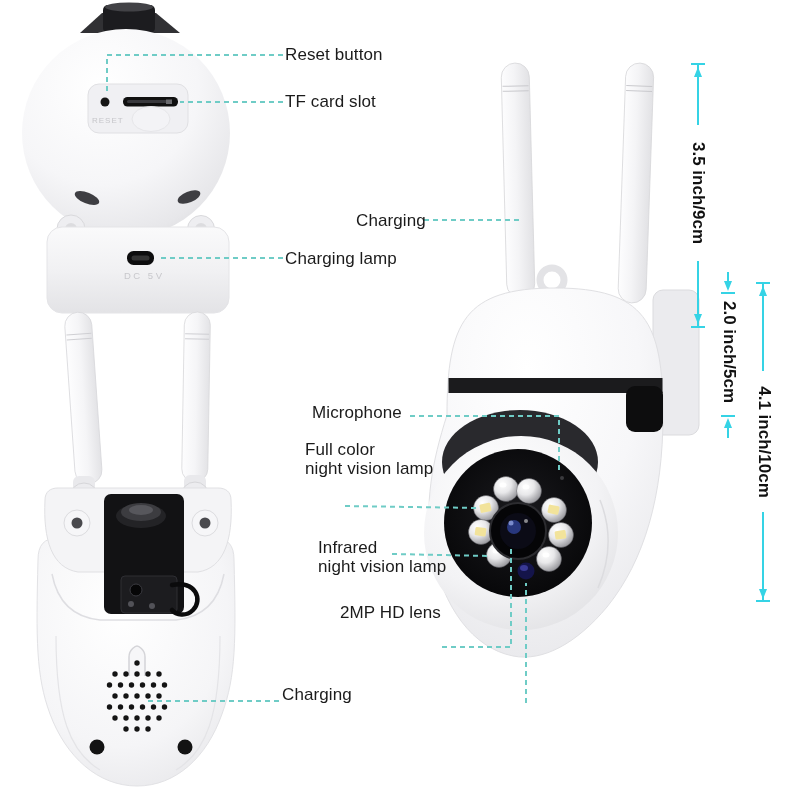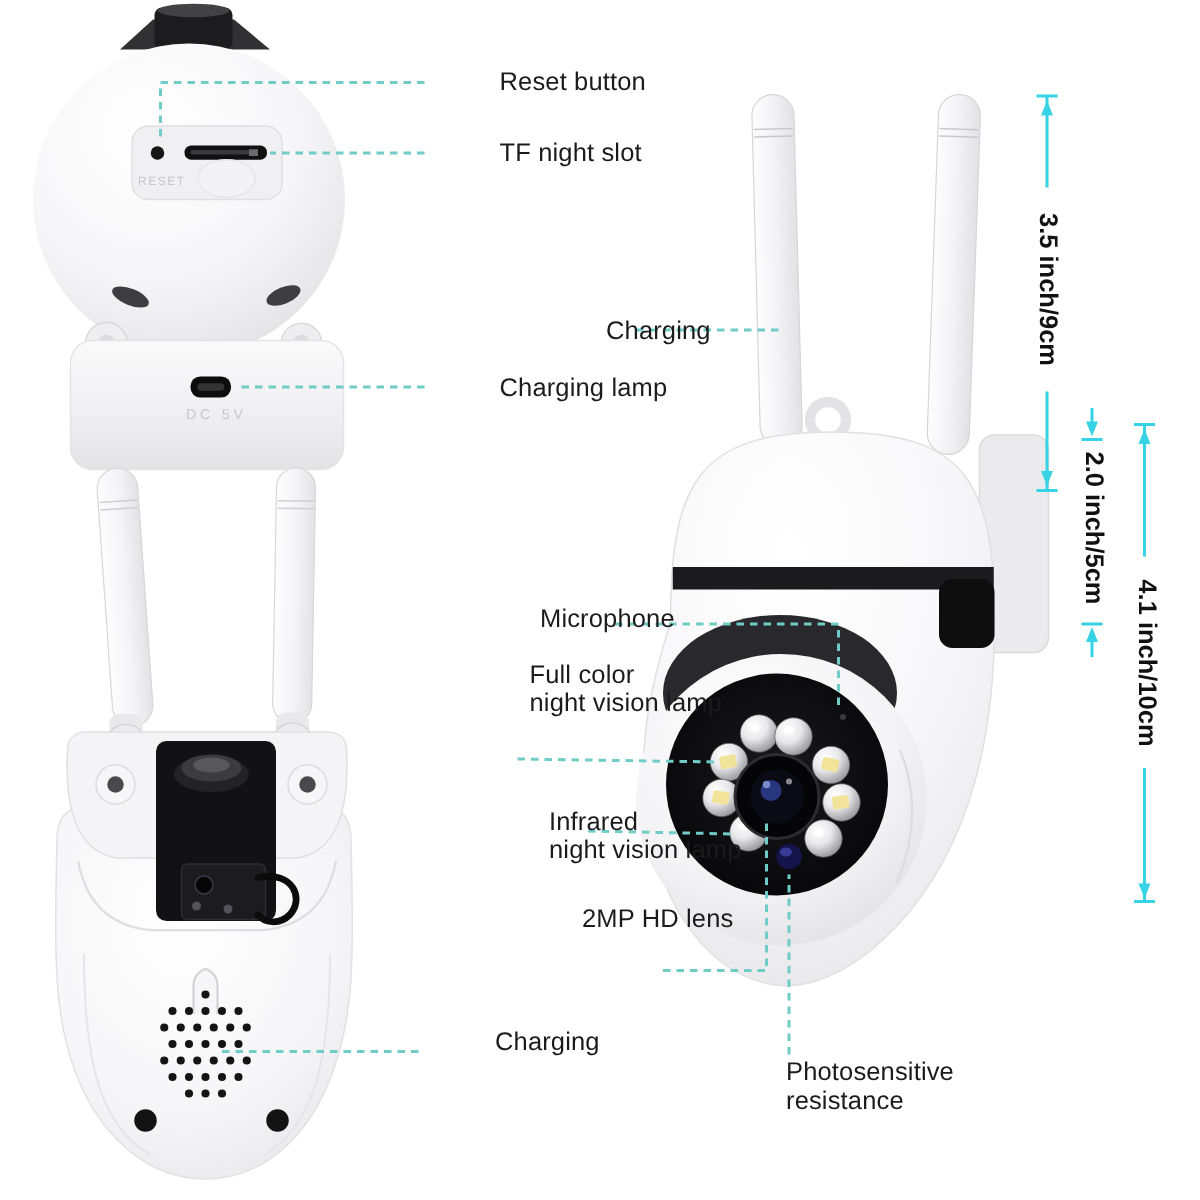--- a/index.html
+++ b/index.html
@@ -7,21 +7,21 @@
     --dimension-line:#35d3e5;
     --label-text:#1b1b1b;
   }
   html,body{margin:0;padding:0;background:#fff;}
   #stage{
     position:relative;width:800px;height:800px;background:#ffffff;overflow:hidden;
     font-family:"Liberation Sans", sans-serif;
   }
   .lbl{
     position:absolute;font-size:17px;line-height:19px;color:var(--label-text);
-    white-space:pre-line;letter-spacing:.1px;margin-left:48px;
+    white-space:pre-line;letter-spacing:.1px;
   }
   .dim{
     position:absolute;font-size:17px;font-weight:bold;color:#111;white-space:nowrap;
     transform:translate(-50%,-50%) rotate(90deg);
   }
   svg{position:absolute;}
   .callout{fill:none;stroke:var(--callout-line);stroke-width:2;stroke-dasharray:5 4;}
   .dimline{fill:none;stroke:var(--dimension-line);stroke-width:2;}
   .dimarrow{fill:var(--dimension-line);stroke:none;}
 </style>
@@ -294,30 +294,28 @@
       <path class="dimarrow" d="M728,418 L724,428 L732,428 Z"></path>
     </g>
     <g>
       <path class="dimline" d="M756,283 H770 M763,284 V371 M763,512 V601 M756,601 H770"></path>
       <path class="dimarrow" d="M763,286 L759,296 L767,296 Z"></path>
       <path class="dimarrow" d="M763,599 L759,589 L767,589 Z"></path>
     </g>
   </svg>
 
   <div class="lbl" style="left:285px;top:45px">Reset button</div>
-  <div class="lbl" style="left:285px;top:92px">TF night slot</div>
+  <div class="lbl" style="left:285px;top:92px">TF card slot</div>
   <div class="lbl" style="left:356px;top:211px">Charging</div>
   <div class="lbl" style="left:285px;top:249px">Charging lamp</div>
   <div class="lbl" style="left:312px;top:403px">Microphone</div>
   <div class="lbl" style="left:305px;top:440px">Full color
 night vision lamp</div>
   <div class="lbl" style="left:318px;top:538px">Infrared
 night vision lamp</div>
   <div class="lbl" style="left:340px;top:603px">2MP HD lens</div>
   <div class="lbl" style="left:282px;top:685px">Charging</div>
-  <div class="lbl" style="left:476px;top:705px">Photosensitive
-resistance</div>
 
   <div class="dim" style="left:698px;top:193px">3.5 inch/9cm</div>
   <div class="dim" style="left:729px;top:352px">2.0 inch/5cm</div>
   <div class="dim" style="left:764px;top:442px">4.1 inch/10cm</div>
 
 </div>
 
 </body></html>

